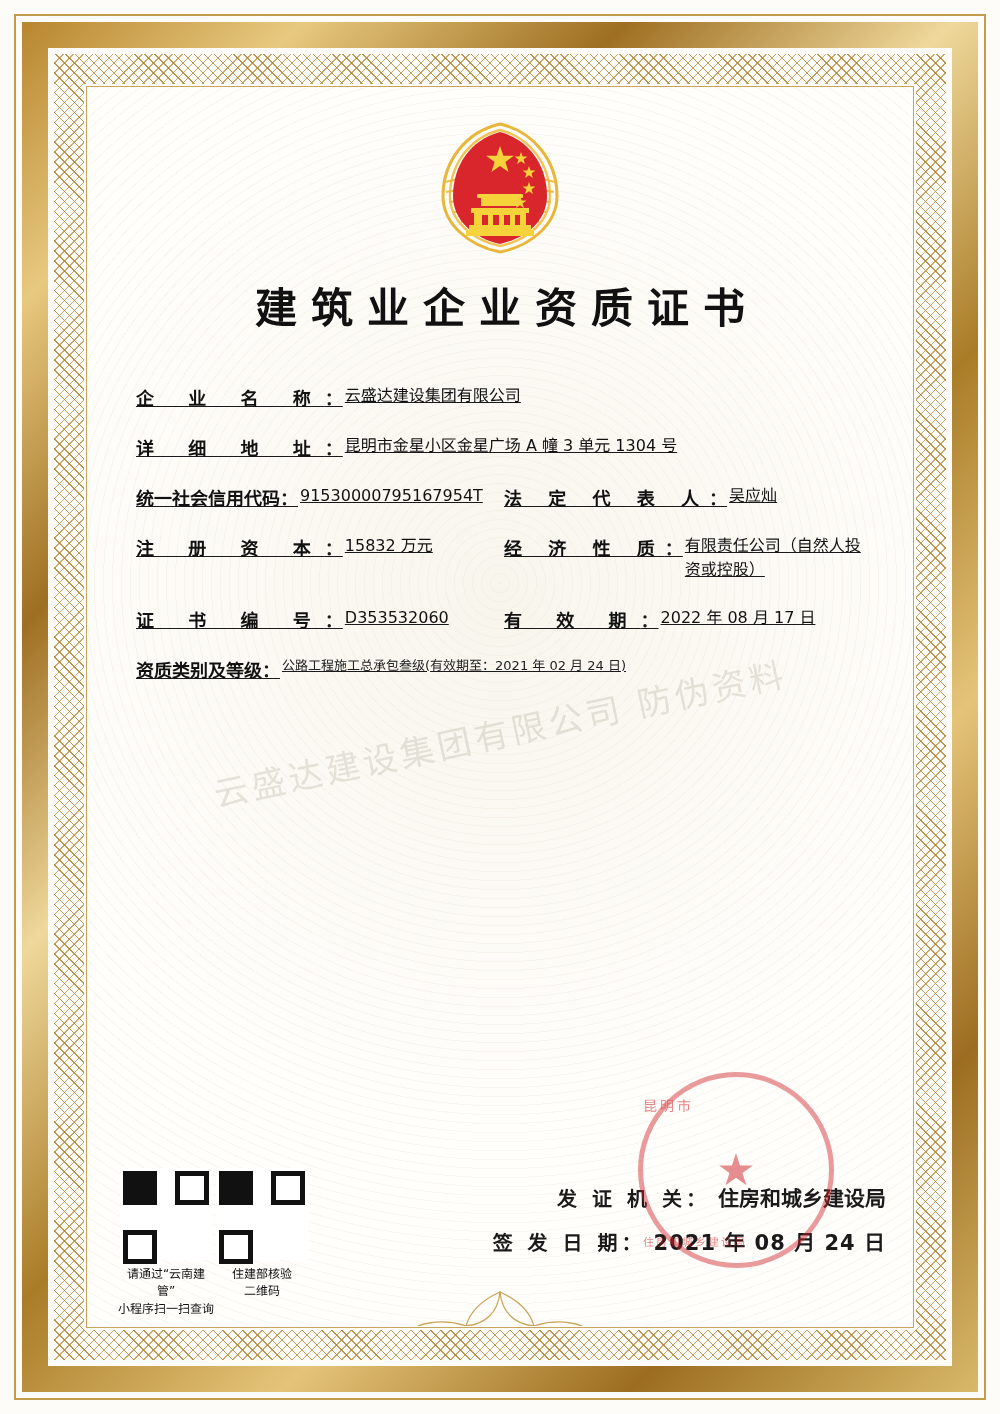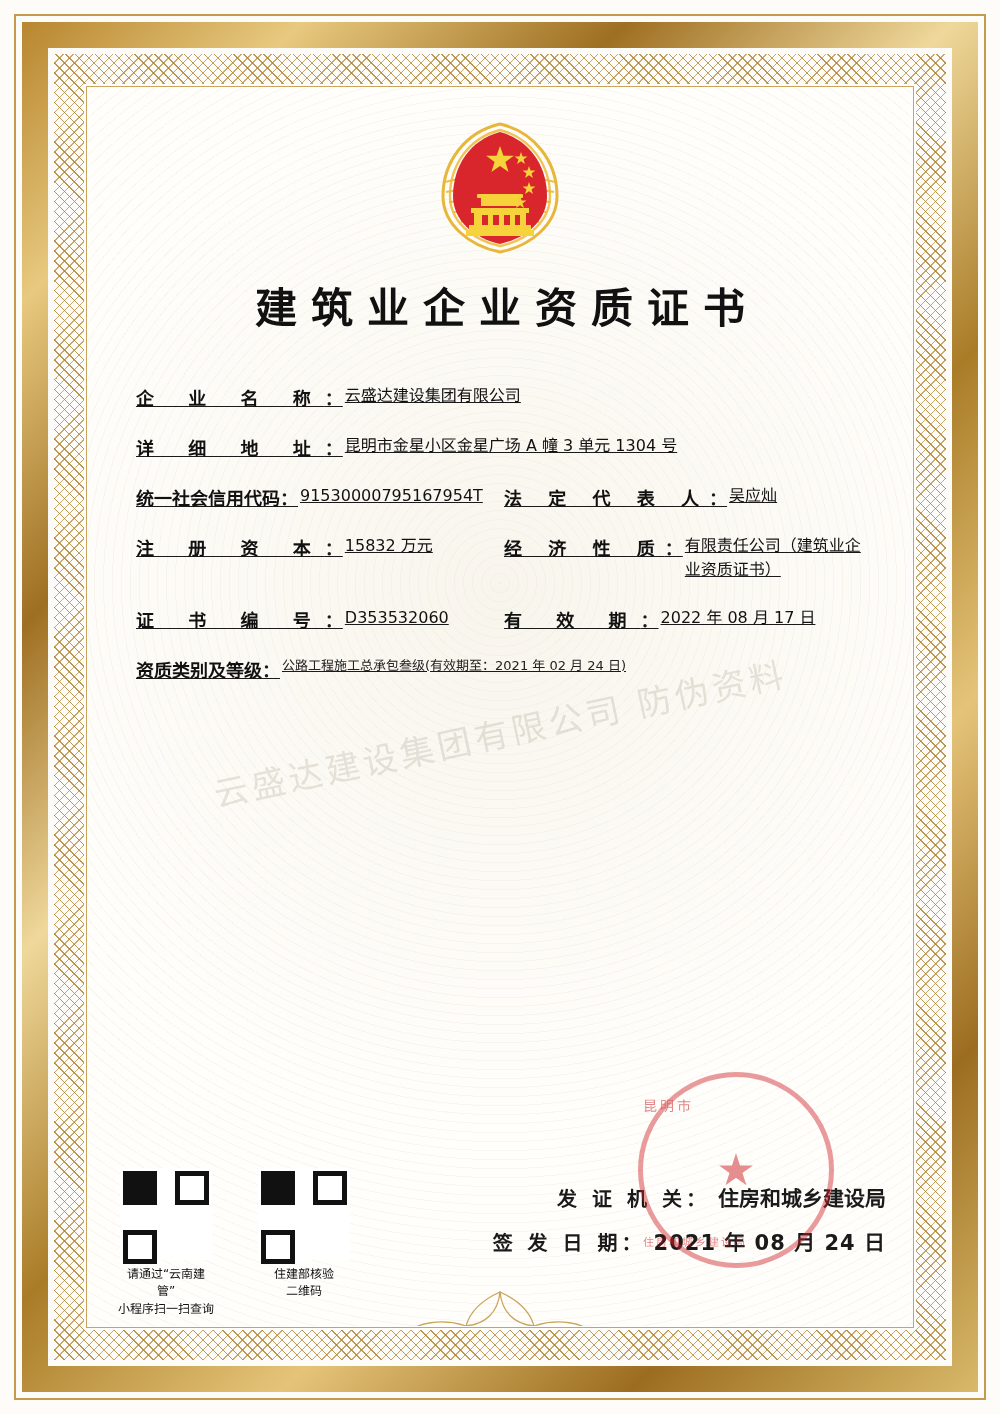--- a/index.html
+++ b/index.html
@@ -164,21 +164,20 @@
   .val.small { font-size: 13px; line-height: 1.55; color: #222; }
 
   .qual-lines { display: flex; flex-direction: column; }
 
   
   .qr-block {
     position: absolute;
     left: 30px;
     bottom: 8px;
     display: flex;
-    gap: 42px;
   }
   .qr-item { width: 96px; text-align: center; }
   .qr-img {
     width: 92px; height: 92px;
     margin: 0 auto 6px;
     background-color: #fff;
     background-image:
       repeating-linear-gradient(0deg, #111 0 3px, rgba(255,255,255,0) 3px 6px),
       repeating-linear-gradient(90deg, #111 0 3px, rgba(255,255,255,0) 3px 6px);
     background-blend-mode: screen;
@@ -383,21 +382,21 @@
 
       <div class="row">
         <div class="cell half">
           <span class="lbl sp4">注 册 资 本</span>
           <span class="colon">：</span>
           <span class="val">15832 万元</span>
         </div>
         <div class="cell half">
           <span class="lbl sp3">经 济 性 质</span>
           <span class="colon">：</span>
-          <span class="val" style="max-width:250px">有限责任公司（建筑业企业资质证书）</span>
+          <span class="val" style="max-width:250px">有限责任公司（自然人投资或控股）</span>
         </div>
       </div>
 
       <div class="row">
         <div class="cell half">
           <span class="lbl sp4">证 书 编 号</span>
           <span class="colon">：</span>
           <span class="val">D353532060</span>
         </div>
         <div class="cell half">

